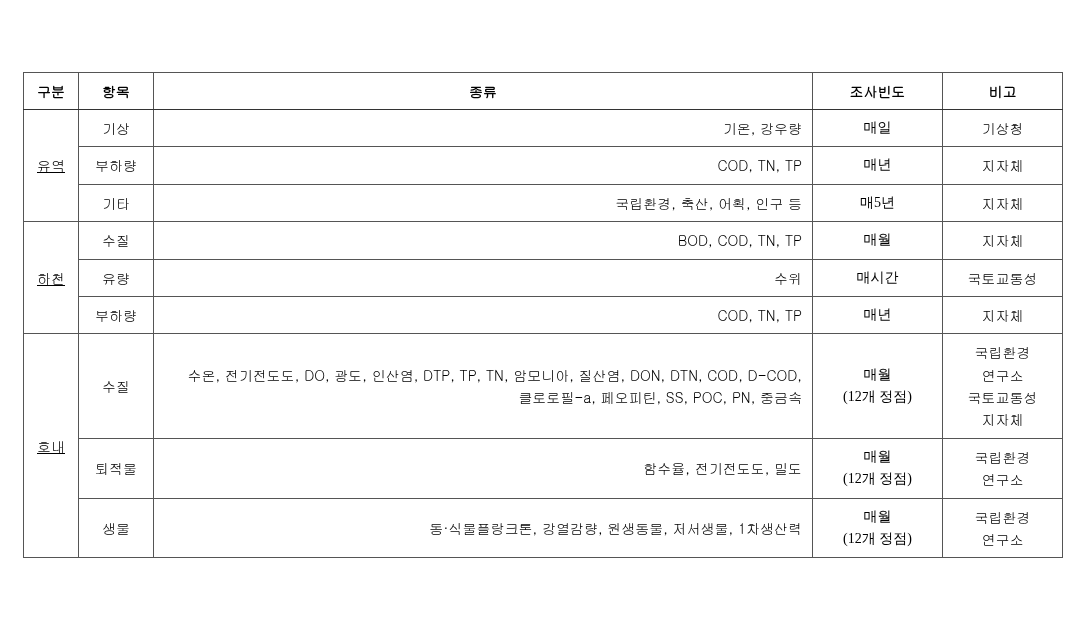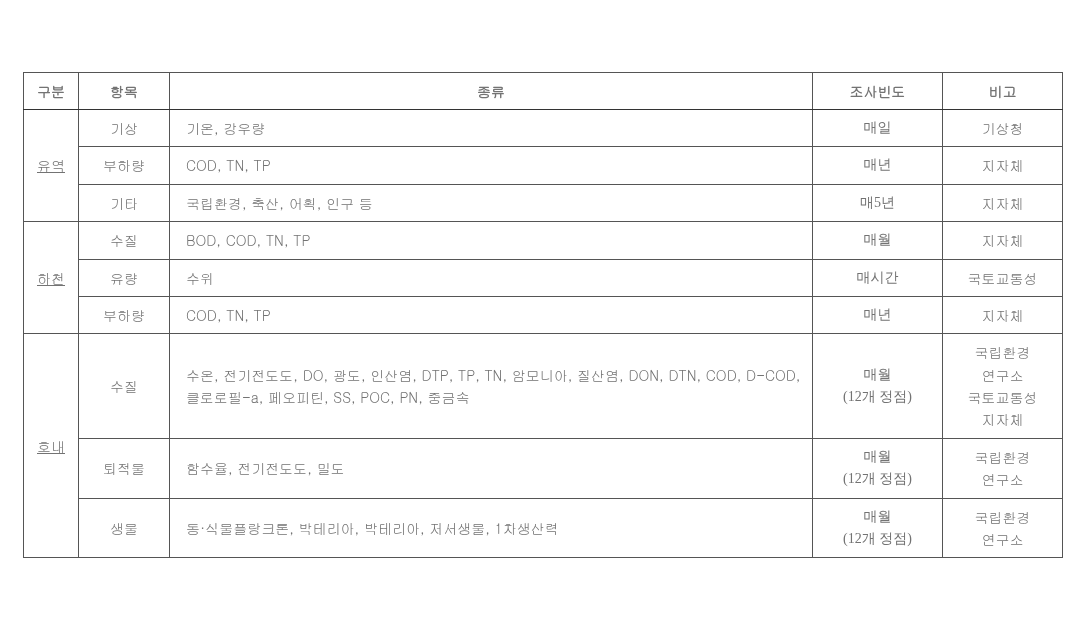--- a/index.html
+++ b/index.html
@@ -28,43 +28,43 @@
       width: 100%;
       border-collapse: collapse;
       border: 1.5px solid #222;
     }
 
     th, td {
       border: 1px solid #555;
       text-align: center;
       vertical-align: middle;
       padding: 7px 10px;
-      color: #737373;
+      color: #000000;
       line-height: 1.6;
     }
 
     thead th {
       background: #fff;
       font-weight: bold;
       font-size: 14px;
       border-bottom: 1.5px solid #333;
     }
 
     td.category-cell {
       font-weight: normal;
       width: 55px;
       text-decoration: underline;
     }
 
     td.item-cell {
-      width: 91px;
+      width: 75px;
     }
 
     td.type-cell {
-      text-align: left;
+      text-align: right;
       padding-left: 16px;
     }
 
     td.freq-cell {
       width: 130px;
       font-family: Liberation Serif, serif;
     }
 
     td.note-cell {
       width: 120px;
@@ -141,21 +141,21 @@
         <tr>
           <td class="item-cell">퇴적물</td>
           <td class="type-cell">함수율, 전기전도도, 밀도</td>
           <td class="freq-cell" style="white-space: pre-line;">매월
 (12개 정점)</td>
           <td class="note-cell" style="white-space: pre-line;">국립환경
 연구소</td>
         </tr>
         <tr>
           <td class="item-cell">생물</td>
-          <td class="type-cell">동·식물플랑크톤, 박테리아, 박테리아,  저서생물, 1차생산력</td>
+          <td class="type-cell">동·식물플랑크톤, 강열감량, 원생동물,  저서생물, 1차생산력</td>
           <td class="freq-cell" style="white-space: pre-line;">매월
 (12개 정점)</td>
           <td class="note-cell" style="white-space: pre-line;">국립환경
 연구소</td>
         </tr>
       </tbody>
   </table>
 </div>
 
 </body></html>

